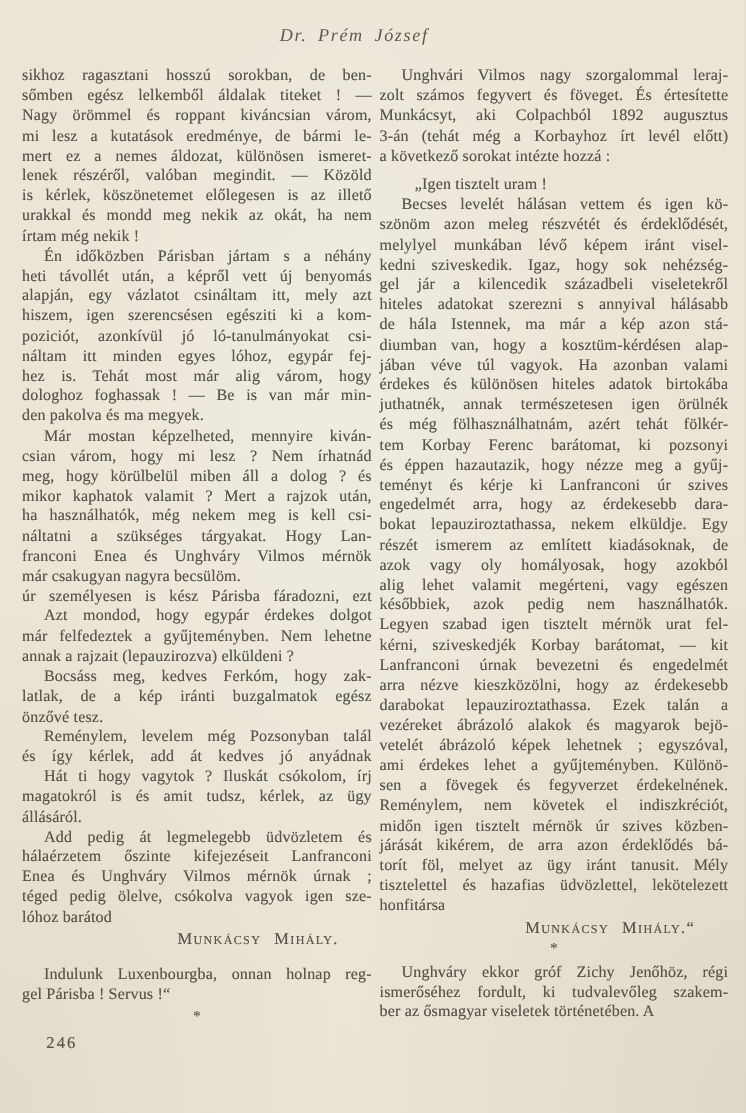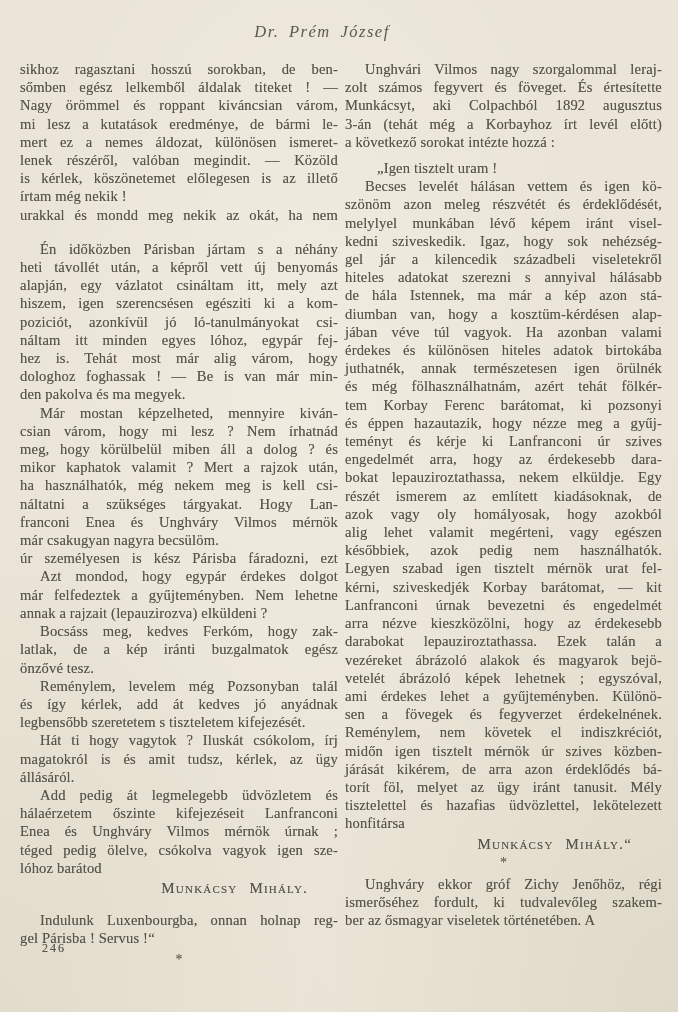--- a/index.html
+++ b/index.html
@@ -53,46 +53,46 @@
   }
   .star{
     text-align:center;
     font-size:14px;
     line-height:16px;
     color:#615e52;
   }
   .page-number{
     position:absolute;
     left:42px;top:941px;
-    font-size:12px;
+    font-size:15px;
     letter-spacing:2px;
     color:#57544a;
     text-shadow:0 0 0.5px rgba(87,84,74,0.55);
   }
 </style>
 </head>
 <body>
 
 <div class="page">
   <div class="running-header">Dr. Prém József</div>
 
   <div class="col col-left" id="col-left">
       <div class="para">
         <div class="line">sikhoz ragasztani hosszú sorokban, de ben-</div>
         <div class="line">sőmben egész lelkemből áldalak titeket ! —</div>
         <div class="line">Nagy örömmel és roppant kiváncsian várom,</div>
         <div class="line">mi lesz a kutatások eredménye, de bármi le-</div>
         <div class="line">mert ez a nemes áldozat, különösen ismeret-</div>
         <div class="line">lenek részéről, valóban megindit. — Közöld</div>
         <div class="line">is kérlek, köszönetemet előlegesen is az illető</div>
+        <div class="line">urakkal és mondd meg nekik az okát, ha nem</div>
         <div class="line last">írtam még nekik !</div>
-        <div class="line">urakkal és mondd meg nekik az okát, ha nem</div>
-      </div>
-      <div class="para">
-        <div class="line" style="text-indent: 20px; margin-top: 16px;">Én időközben Párisban jártam s a néhány</div>
+      </div>
+      <div class="para">
+        <div class="line" style="text-indent: 20px;">Én időközben Párisban jártam s a néhány</div>
         <div class="line">heti távollét után, a képről vett új benyomás</div>
         <div class="line">alapján, egy vázlatot csináltam itt, mely azt</div>
         <div class="line">hiszem, igen szerencsésen egésziti ki a kom-</div>
         <div class="line">poziciót, azonkívül jó ló-tanulmányokat csi-</div>
         <div class="line">náltam itt minden egyes lóhoz, egypár fej-</div>
         <div class="line">hez is. Tehát most már alig várom, hogy</div>
         <div class="line">dologhoz foghassak ! — Be is van már min-</div>
         <div class="line last">den pakolva és ma megyek.</div>
       </div>
       <div class="para">
@@ -112,21 +112,20 @@
         <div class="line last">annak a rajzait (lepauzirozva) elküldeni ?</div>
       </div>
       <div class="para">
         <div class="line" style="text-indent: 20px;">Bocsáss meg, kedves Ferkóm, hogy zak-</div>
         <div class="line">latlak, de a kép iránti buzgalmatok egész</div>
         <div class="line last">önzővé tesz.</div>
       </div>
       <div class="para">
         <div class="line" style="text-indent: 20px;">Reménylem, levelem még Pozsonyban talál</div>
         <div class="line">és így kérlek, add át kedves jó anyádnak</div>
-        <div class="line last">legbensőbb szeretetem s tiszteletem kifejezését.</div>
       </div>
       <div class="para">
         <div class="line" style="text-indent: 20px;">Hát ti hogy vagytok ? Iluskát csókolom, írj</div>
         <div class="line">magatokról is és amit tudsz, kérlek, az ügy</div>
         <div class="line last">állásáról.</div>
       </div>
       <div class="para">
         <div class="line" style="text-indent: 20px;">Add pedig át legmelegebb üdvözletem és</div>
         <div class="line">hálaérzetem őszinte kifejezéseit Lanfranconi</div>
         <div class="line">Enea és Unghváry Vilmos mérnök úrnak ;</div>

